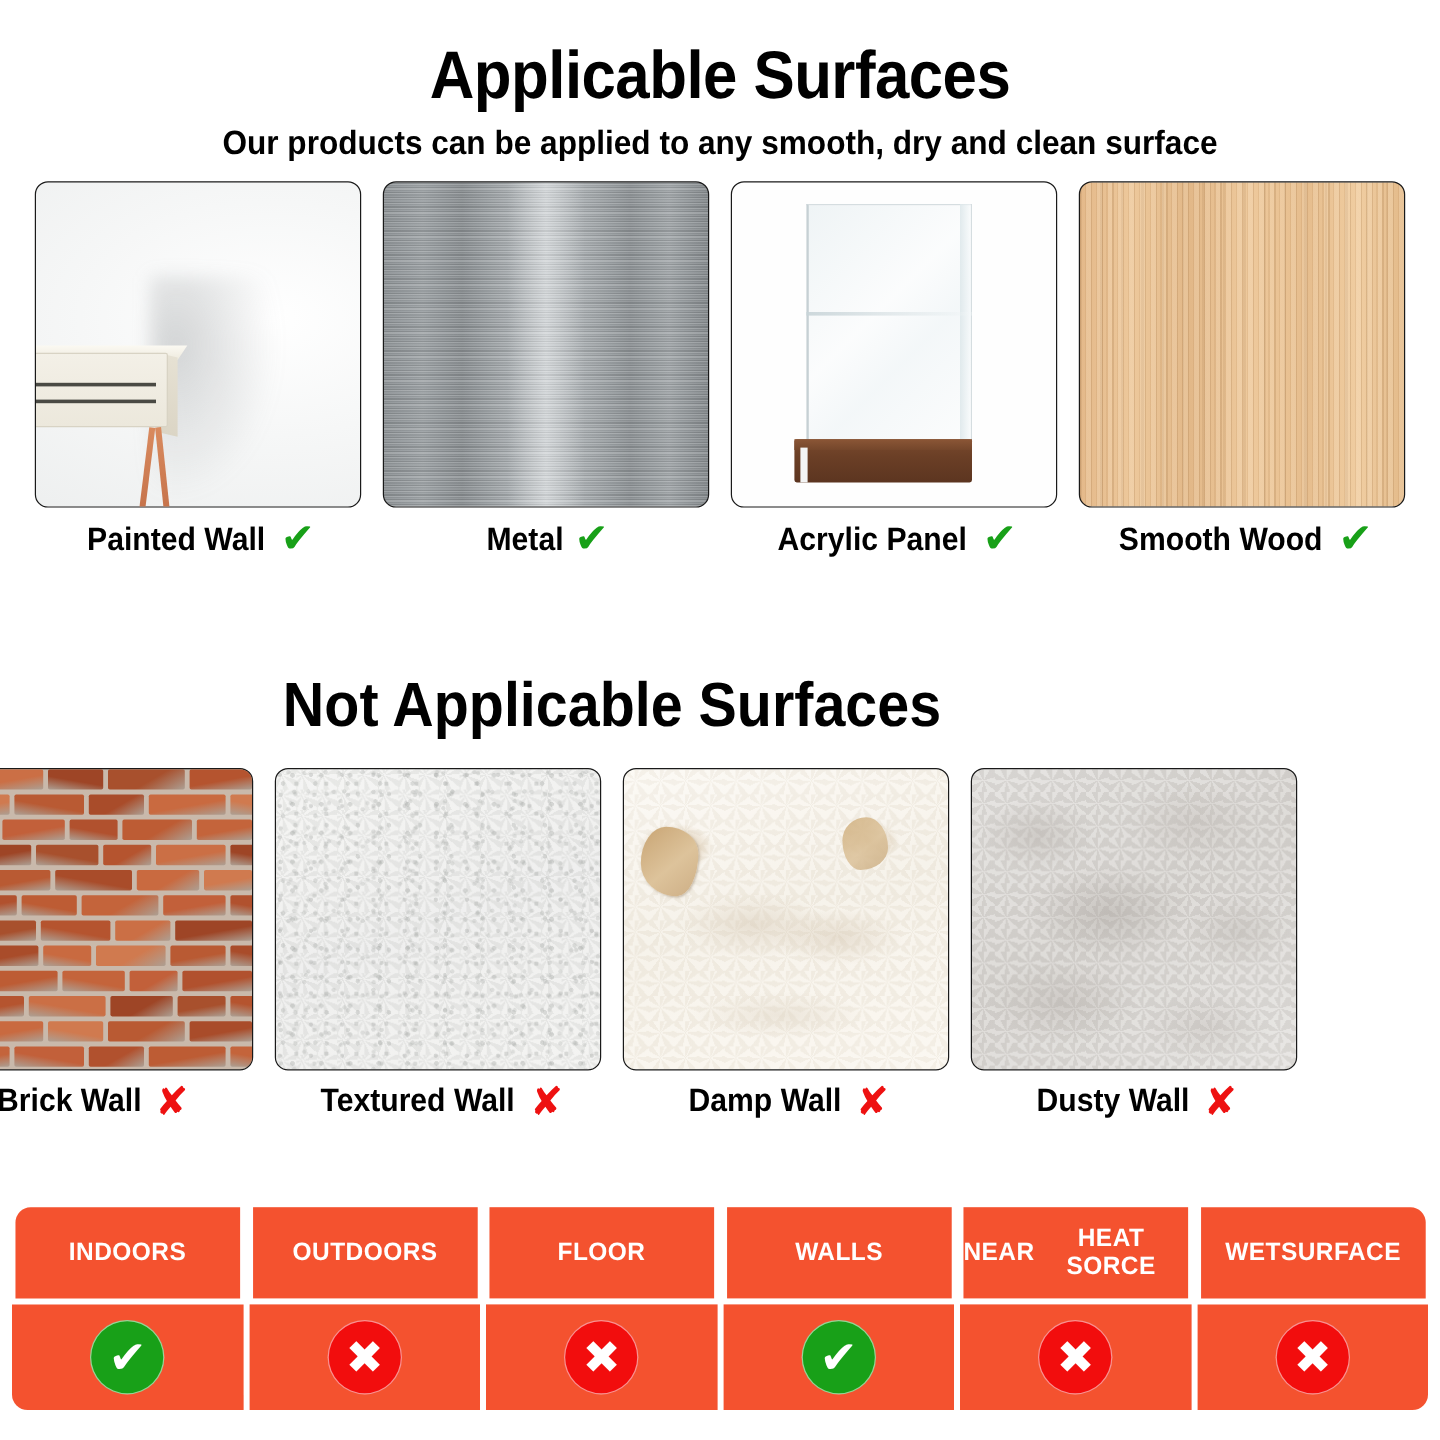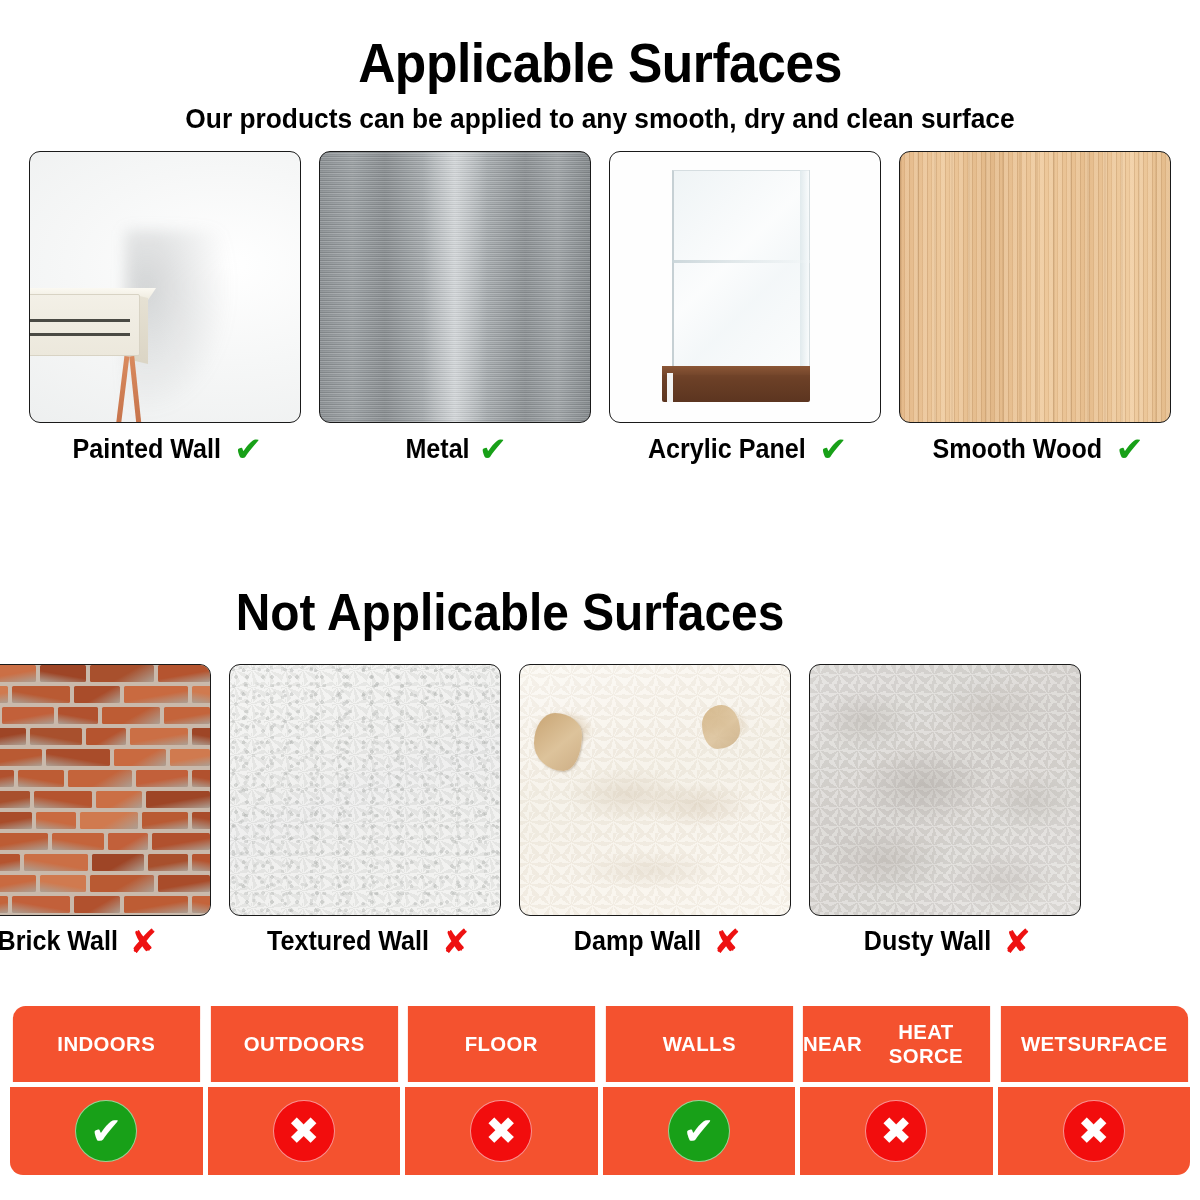--- a/index.html
+++ b/index.html
@@ -345,21 +345,21 @@
         <div class="tile t-wood"></div>
         <div class="caption">
           <span class="caption-txt">Smooth Wood</span>
           <span class="mark-yes">✔</span>
         </div>
       </div>
 
     </div>
   </div>
 
-  <div style="position:absolute;left:0;top:582px;width:1020px;">
+  <div style="position:absolute;left:0;top:558px;width:1020px;">
     <div class="h1b">Not Applicable Surfaces</div>
 
     <div class="grid" style="margin-top:22px;">
 
       <div class="cell">
         <div class="tile tile-sm t-brick" id="brick-tile">
             <div class="brick-row" style="top: 0px;">
               <div class="brick" style="left: -6px; width: 40px; height: 17px; background: linear-gradient(150deg, rgb(181, 84, 47), rgb(181, 84, 47) 55%, rgba(0, 0, 0, 0.14));"></div>
               <div class="brick" style="left: 38px; width: 58px; height: 17px; background: linear-gradient(170deg, rgb(203, 111, 69), rgb(203, 111, 69) 55%, rgba(0, 0, 0, 0.14));"></div>
               <div class="brick" style="left: 100px; width: 46px; height: 17px; background: linear-gradient(190deg, rgb(158, 69, 38), rgb(158, 69, 38) 55%, rgba(0, 0, 0, 0.14));"></div>

